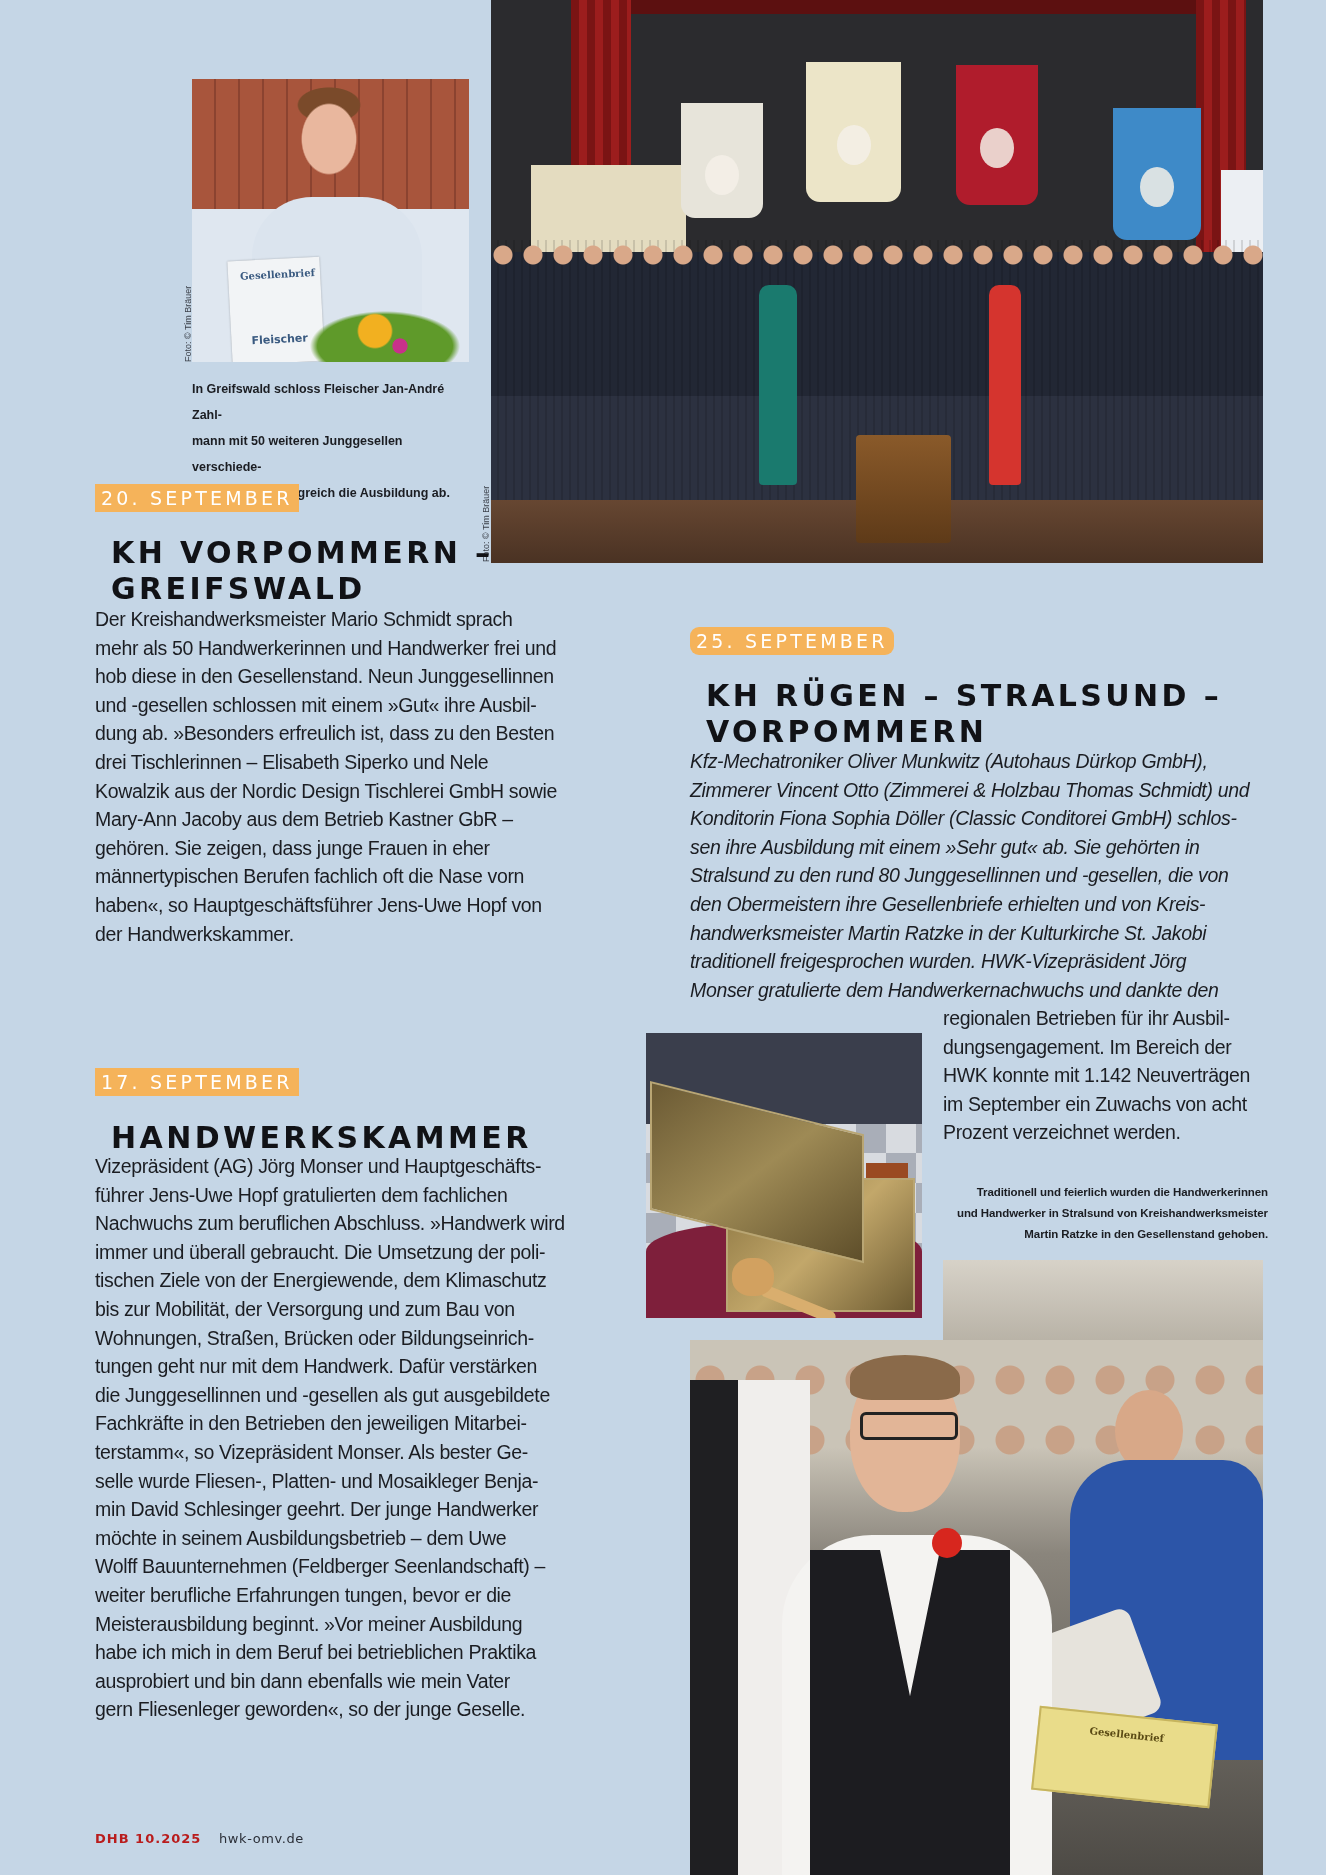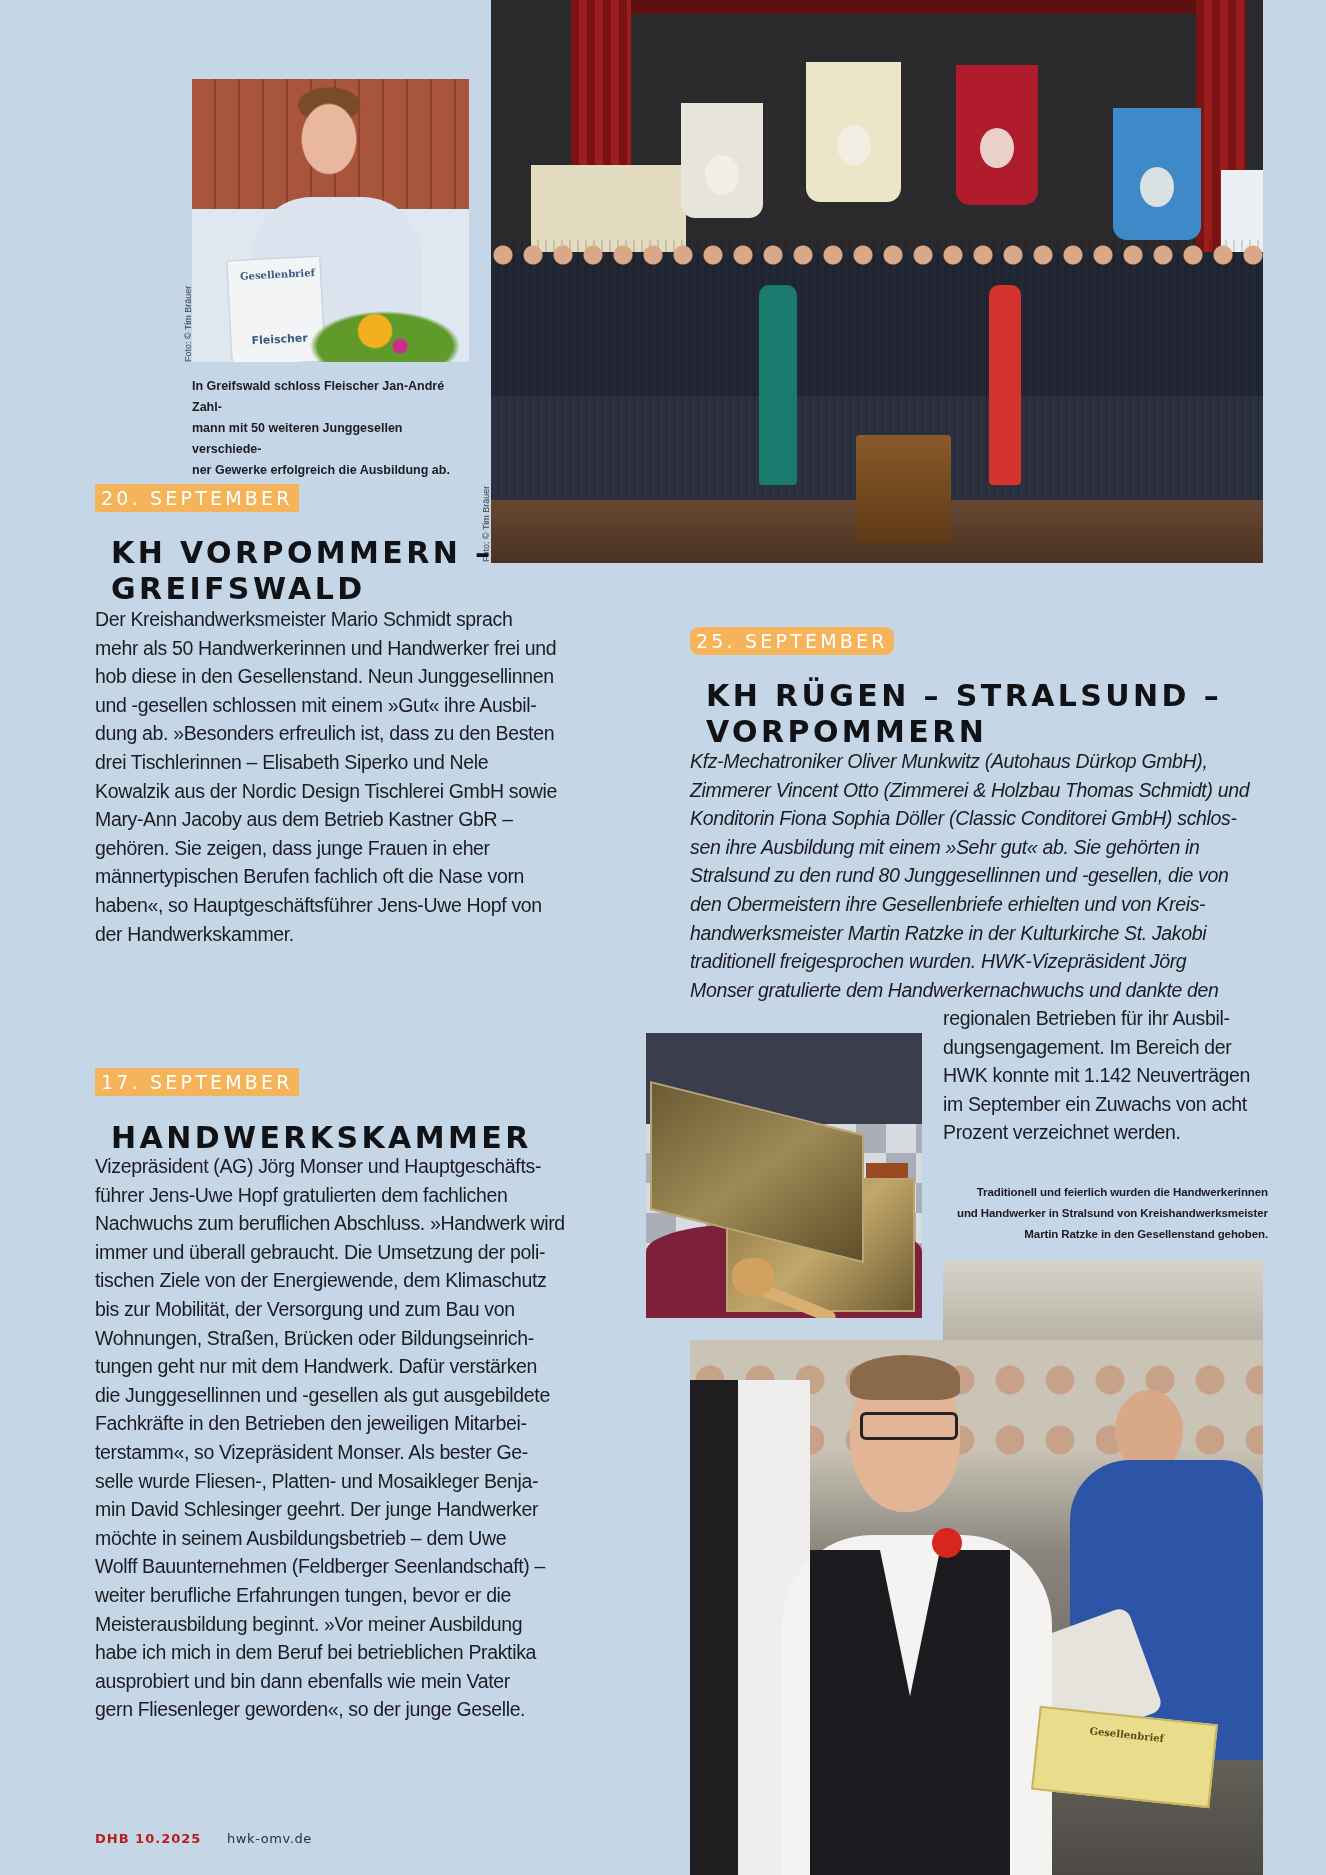--- a/index.html
+++ b/index.html
@@ -106,21 +106,21 @@
     .credit {
       position: absolute; font-size: 9px; color: #3a3f48; white-space: nowrap;
       transform: rotate(-90deg); transform-origin: left top;
       font-family: "Liberation Sans", sans-serif; font-stretch: condensed; letter-spacing: 0;
     }
     .credit-1 { left: 183px; top: 362px; }
     .credit-2 { left: 481px; top: 562px; }
 
     
     .caption {
-      position: absolute; font-size: 12.5px; line-height: 21px; font-weight: bold;
+      position: absolute; font-size: 12.5px; line-height: 26px; font-weight: bold;
       color: #1b1d22; font-family: "Liberation Sans", sans-serif;
     }
     .caption-1 { left: 192px; top: 376px; width: 280px; }
     .caption-2 { left: 943px; top: 1182px; width: 325px; font-size: 11.5px; line-height: 21px; letter-spacing: -0.1px; text-align: right; }
 
     .date-tag {
       position: absolute; background: #f5b35a; color: #fff;
       font-size: 19px; line-height: 28px; height: 28px; padding: 0 6px;
       letter-spacing: 3.2px; font-family: "DejaVu Sans", sans-serif; font-weight: normal;
       white-space: nowrap;
@@ -145,21 +145,21 @@
       color: #1b1d22; letter-spacing: -0.35px;
     }
     .body-text .ln { display: block; white-space: nowrap; }
     .bt-1 { left: 95px; top: 605px; width: 480px; }
     .bt-2 { left: 690px; top: 747px; width: 580px; font-style: italic; }
     .bt-2b { left: 943px; top: 1004px; width: 320px; }
     .bt-3 { left: 95px; top: 1152px; width: 500px; }
 
     .footer { position: absolute; left: 95px; top: 1831px; font-size: 13px; white-space: nowrap; }
     .footer .issue { font-family: "DejaVu Sans", sans-serif; font-weight: bold; letter-spacing: 1px; color: #b91c1c; }
-    .footer .site { font-family: "DejaVu Sans", sans-serif; color: #2b2f38; margin-left: 22px; letter-spacing: .6px; }
+    .footer .site { font-family: "DejaVu Sans", sans-serif; color: #2b2f38; margin-left: 14px; letter-spacing: .6px; }
   </style>
 </head>
 <body>
 
 <div class="photo photo-portrait">
   <div class="portrait-shirt"></div>
   <div class="portrait-doc">
     <span class="doc-title">Gesellenbrief</span>
     <span class="doc-sub">Fleischer</span>
   </div>

